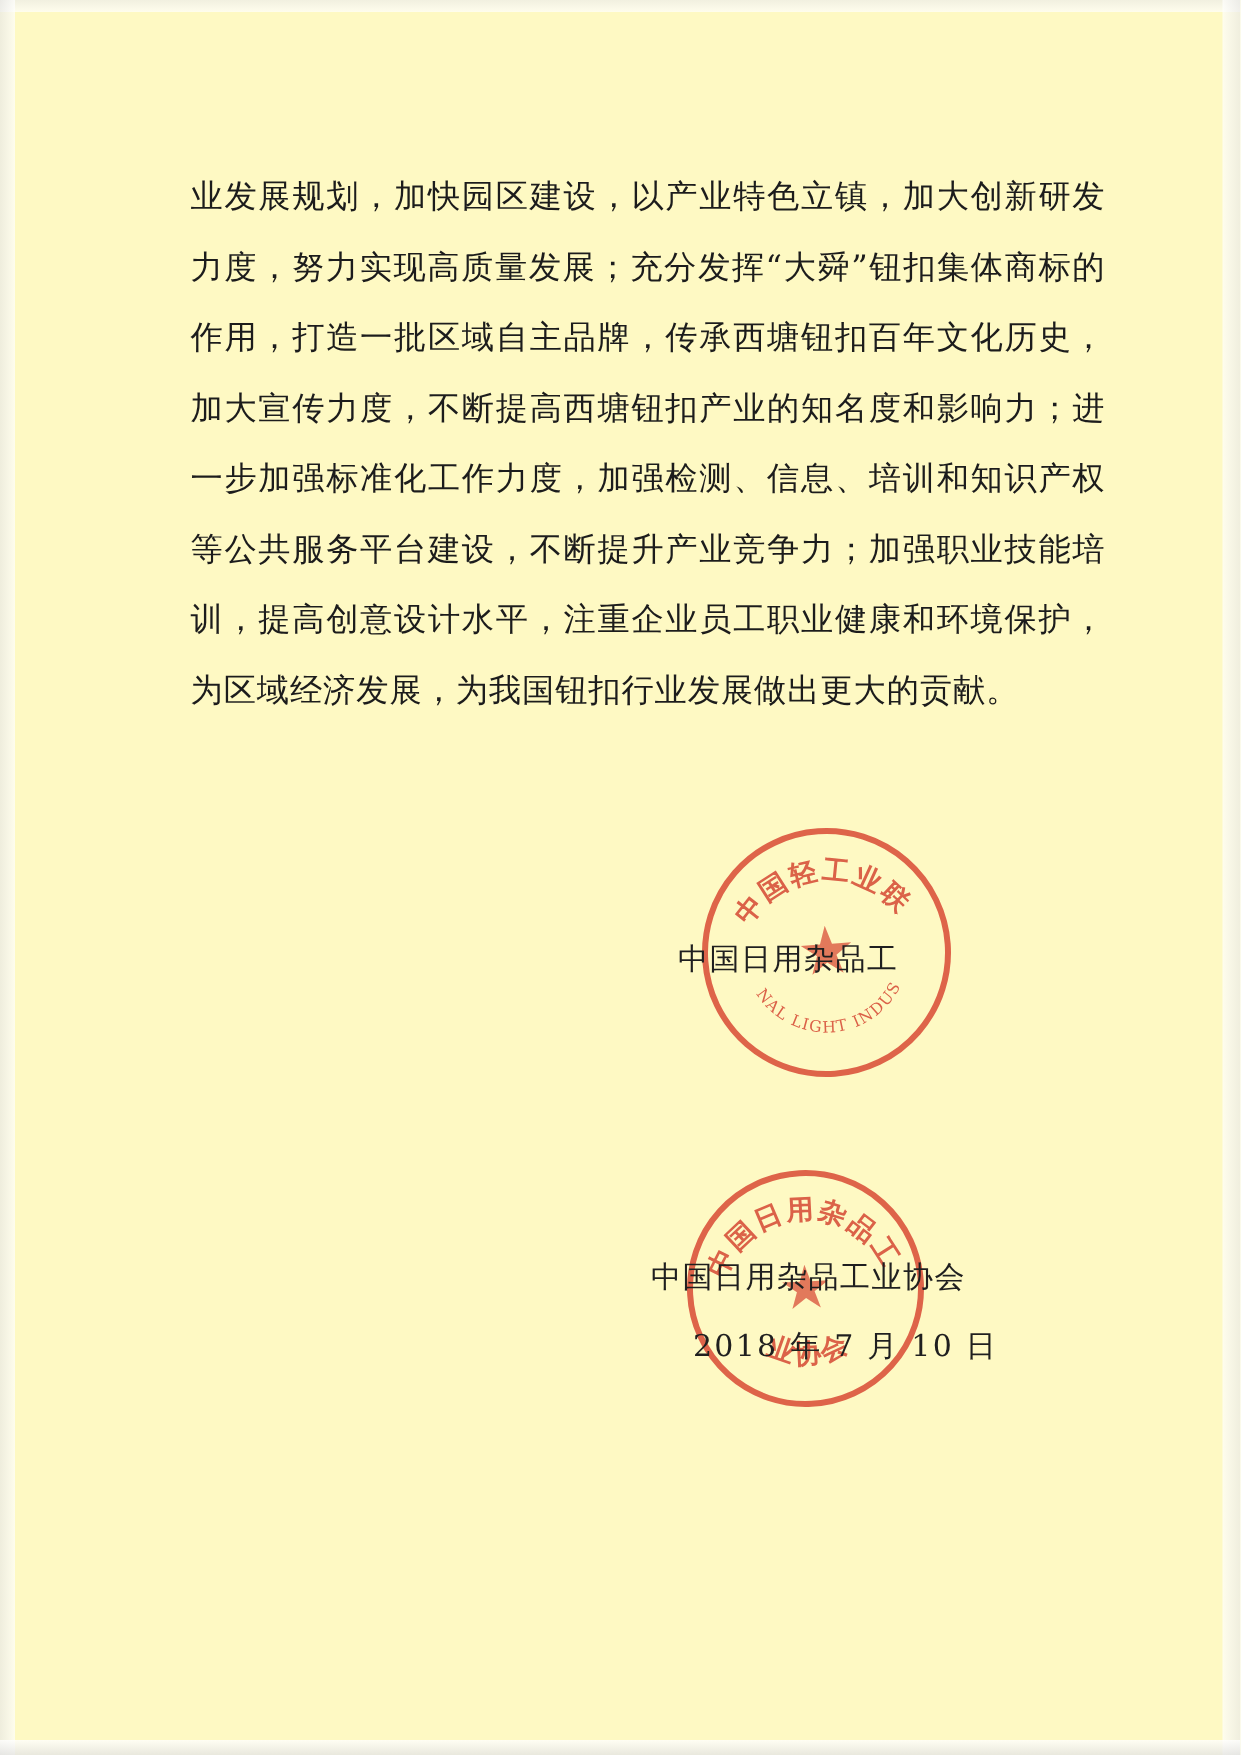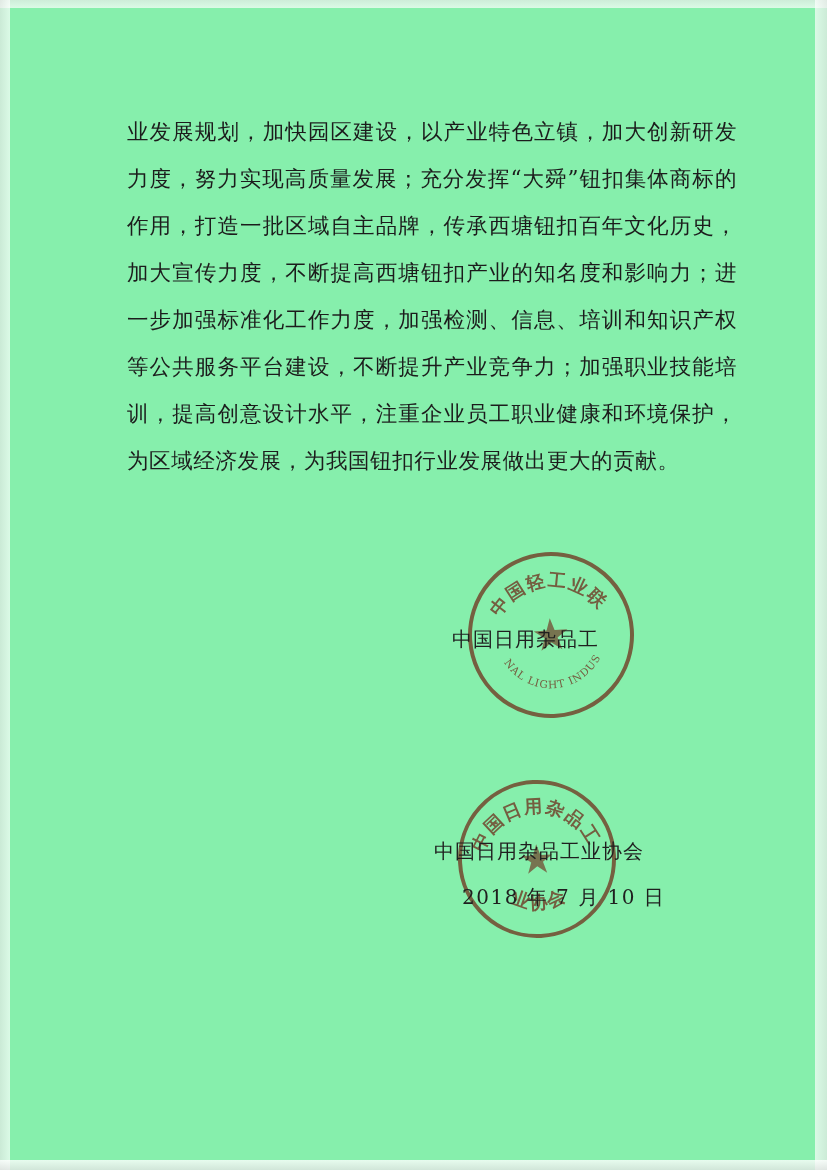--- a/index.html
+++ b/index.html
@@ -11,21 +11,21 @@
     width: 827px;
     height: 1170px;
     position: relative;
     overflow: hidden;
     font-family: "DejaVu Serif", serif;
   }
 
   .page {
     position: absolute;
     inset: 0;
-    background: #86efac;
+    background: #fef9c3;
   }
 
   
   .scan-edge-left {
     position: absolute;
     left: 0; top: 0; bottom: 0;
     width: 10px;
     background: linear-gradient(to right, #e8e8e8, #ffffff);
     opacity: .7;
   }

